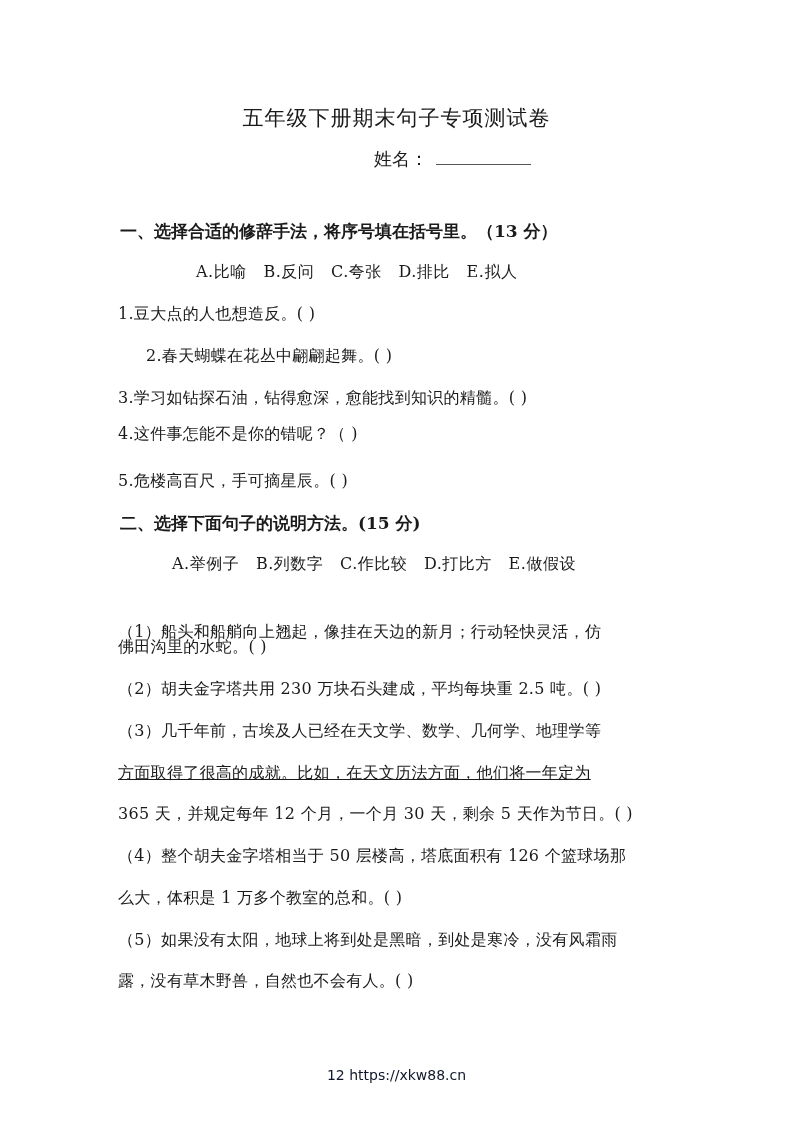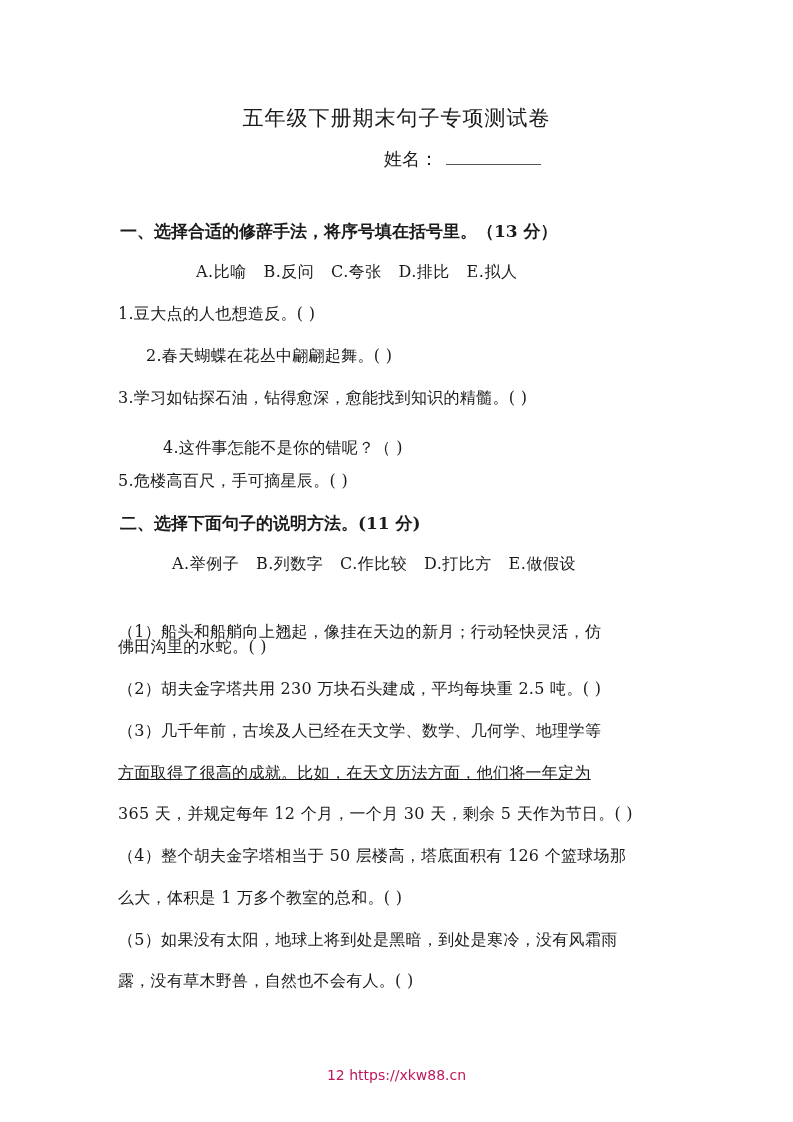--- a/index.html
+++ b/index.html
@@ -1,45 +1,45 @@
 <!DOCTYPE html>
 <html><head>
 <meta charset="utf-8">
 <style>
   html, body { margin: 0; padding: 0; background: #ffffff; }
   body { width: 793px; height: 1122px; position: relative; overflow: hidden;
          font-family: "DejaVu Serif", "Liberation Serif", serif; color: #1a1a1a; }
   .title { position: absolute; left: 0; width: 793px; top: 104px; text-align: center;
            font-size: 21px; letter-spacing: 1px; }
-  .name-line { position: absolute; left: 384px; top: 147px; font-size: 18px; }
+  .name-line { position: absolute; left: 374px; top: 147px; font-size: 18px; }
   .name-line .blank { display: inline-block; width: 95px; border-bottom: 1.5px solid #555;
                       margin-left: 8px; height: 16px; vertical-align: baseline; }
   .section { position: absolute; left: 120px; font-size: 17px; font-weight: bold; }
   .options { position: absolute; font-size: 16px; letter-spacing: 0.5px; white-space: pre; }
   .line { position: absolute; left: 118px; font-size: 16px; white-space: nowrap; letter-spacing: 0.3px; }
   .footer { position: absolute; left: 0; width: 793px; top: 1067px; text-align: center;
-            font-family: "DejaVu Sans", sans-serif; font-size: 14px; color: #be185d; }
+            font-family: "DejaVu Sans", sans-serif; font-size: 14px; color: #0f172a; }
 </style>
 </head>
 <body>
 
 <div class="title">五年级下册期末句子专项测试卷</div>
 <div class="name-line">
   <span>姓名：</span><span class="blank"></span>
 </div>
 
 <div class="section" style="top:220px;">一、选择合适的修辞手法，将序号填在括号里。（13 分）</div>
 <div class="options" style="left:196px; top:262px;">A.比喻   B.反问   C.夸张   D.排比   E.拟人</div>
 <div class="line" style="top:304px;">1.豆大点的人也想造反。(     )</div>
 <div class="line" style="top:346px;margin-left:28px;">2.春天蝴蝶在花丛中翩翩起舞。(      )</div>
 <div class="line" style="top:388px;">3.学习如钻探石油，钻得愈深，愈能找到知识的精髓。(       )</div>
-<div class="line" style="top:438px;margin-left:45px;">4.这件事怎能不是你的错呢？（      )</div>
+<div class="line" style="top:424px;">4.这件事怎能不是你的错呢？（      )</div>
 <div class="line" style="top:471px;">5.危楼高百尺，手可摘星辰。(     )</div>
 
-<div class="section" style="top:512px;">二、选择下面句子的说明方法。(11 分)</div>
+<div class="section" style="top:512px;">二、选择下面句子的说明方法。(15 分)</div>
 <div class="options" style="left:172px; top:554px;">A.举例子   B.列数字   C.作比较   D.打比方   E.做假设</div>
 <div class="line" style="top:596px;margin-top:26px;">（1）船头和船艄向上翘起，像挂在天边的新月；行动轻快灵活，仿</div>
 <div class="line" style="top:637px;">佛田沟里的水蛇。(     )</div>
 <div class="line" style="top:679px;">（2）胡夫金字塔共用 230 万块石头建成，平均每块重 2.5 吨。(     )</div>
 <div class="line" style="top:721px;text-align:right;">（3）几千年前，古埃及人已经在天文学、数学、几何学、地理学等</div>
 <div class="line" style="top:763px;text-decoration:underline;">方面取得了很高的成就。比如，在天文历法方面，他们将一年定为</div>
 <div class="line" style="top:804px;">365 天，并规定每年 12 个月，一个月 30 天，剩余 5 天作为节日。(     )</div>
 <div class="line" style="top:846px;">（4）整个胡夫金字塔相当于 50 层楼高，塔底面积有 126 个篮球场那</div>
 <div class="line" style="top:888px;">么大，体积是 1 万多个教室的总和。(     )</div>
 <div class="line" style="top:930px;">（5）如果没有太阳，地球上将到处是黑暗，到处是寒冷，没有风霜雨</div>

